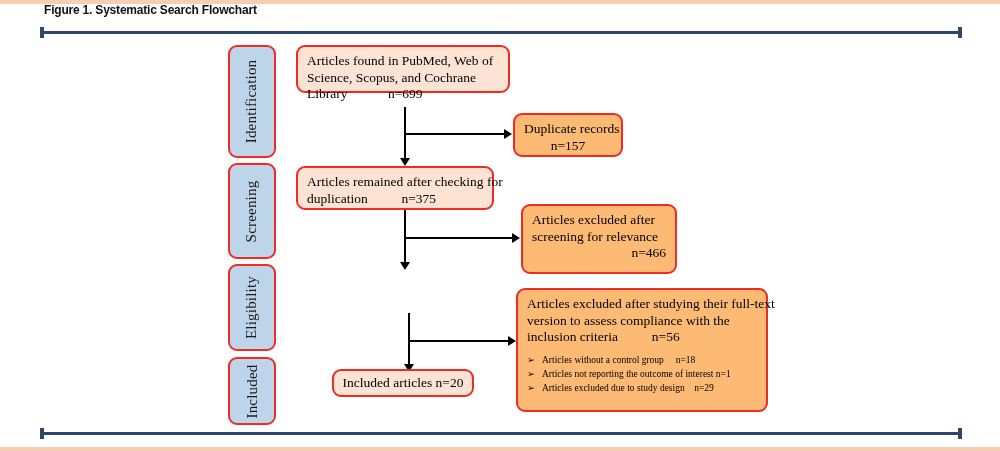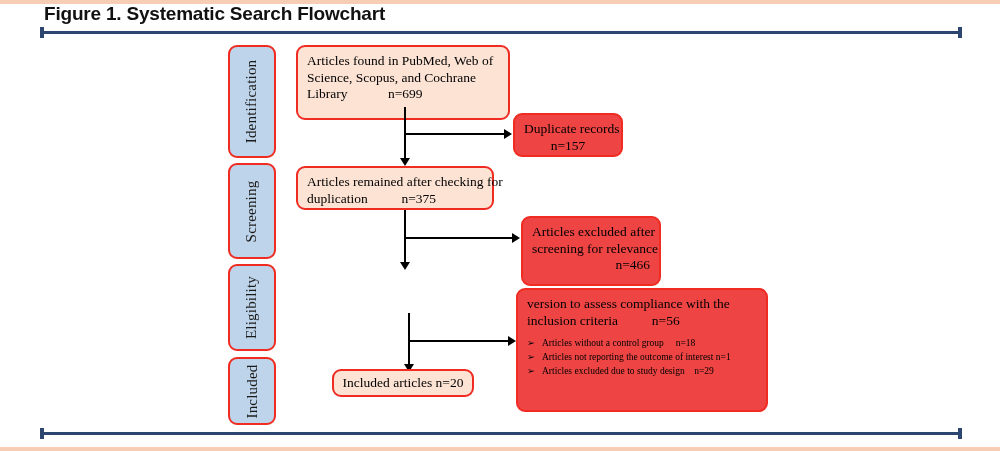--- a/index.html
+++ b/index.html
@@ -26,21 +26,21 @@
   .page-edge-bar.top { top: 0; }
   .page-edge-bar.bottom { bottom: 0; }
 
   
   .fig-title {
     position: absolute;
     left: 44px;
     top: 3px;
     font-family: "Liberation Sans", sans-serif;
     font-weight: bold;
-    font-size: 19px;
+    font-size: 12px;
     color: #111111;
     letter-spacing: -0.2px;
     white-space: nowrap;
   }
 
   
   .rule {
     position: absolute;
     left: 40px;
     width: 922px;
@@ -76,21 +76,21 @@
     border-radius: 9px;
     font-size: 13.5px;
     line-height: 1.24;
     color: #000000;
     padding: 6px 9px;
   }
   .node.peach {
     background: #fce3d4;
   }
   .node.blue {
-    background: #ef4444;
+    background: #fdba74;
   }
   .node .ln { white-space: pre; display: block; }
 
   
   .stage {
     position: absolute;
     box-sizing: border-box;
     border: 2px solid #ef2b22;
     border-radius: 9px;
     background: #bed4ea;
@@ -176,21 +176,21 @@
   <div class="stage" style="left:228px; top:163px; width:48px; height:96px;">
     <span class="stage-text">Screening</span>
   </div>
   <div class="stage" style="left:228px; top:264px; width:48px; height:87px;">
     <span class="stage-text">Eligibility</span>
   </div>
   <div class="stage" style="left:228px; top:357px; width:48px; height:68px;">
     <span class="stage-text">Included</span>
   </div>
 
-  <div class="node peach" style="left:296px; top:45px; width:214px; height:75px;">
+  <div class="node peach" style="left:296px; top:45px; width:214px; height:48px;">
     <span class="ln">Articles found in PubMed, Web of</span>
     <span class="ln">Science, Scopus, and Cochrane</span>
     <span class="ln">Library            n=699</span>
   </div>
 
   <div class="vline" style="left:404px; top:107px; height:53px;"></div>
   <div class="arrow-down" style="left:400px; top:158px;"></div>
   <div class="hline" style="left:404px; top:133px; width:102px;"></div>
   <div class="arrow-right" style="left:504px; top:129px;"></div>
 
@@ -202,33 +202,34 @@
   <div class="node peach" style="left:296px; top:166px; width:198px; height:44px;">
     <span class="ln">Articles remained after checking for</span>
     <span class="ln">duplication          n=375</span>
   </div>
 
   <div class="vline" style="left:404px; top:210px; height:54px;"></div>
   <div class="arrow-down" style="left:400px; top:262px;"></div>
   <div class="hline" style="left:404px; top:237px; width:110px;"></div>
   <div class="arrow-right" style="left:512px; top:233px;"></div>
 
-  <div class="node blue" style="left:521px; top:204px; width:140px; height:70px;margin-top:12px;">
+  <div class="node blue" style="left:521px; top:204px; width:156px; height:70px;">
     <span class="ln">Articles excluded after</span>
     <span class="ln">screening for relevance</span>
     <span class="ln" style="text-align:right;">n=466</span>
   </div>
 
 
   <div class="vline" style="left:408px; top:313px; height:53px;"></div>
   <div class="arrow-down" style="left:404px; top:364px;"></div>
   <div class="hline" style="left:408px; top:340px; width:102px;"></div>
   <div class="arrow-right" style="left:508px; top:336px;"></div>
 
   <div class="node blue" style="left:516px; top:288px; width:252px; height:124px;">
+    <span class="ln">Articles excluded after studying their full-text</span>
     <span class="ln">version to assess compliance with the</span>
     <span class="ln">inclusion criteria          n=56</span>
 
     <div class="bullets">
       <div class="bullet-row">
         <span class="marker">➢</span>
         <span>Articles without a control group     n=18</span>
       </div>
       <div class="bullet-row">
         <span class="marker">➢</span>

